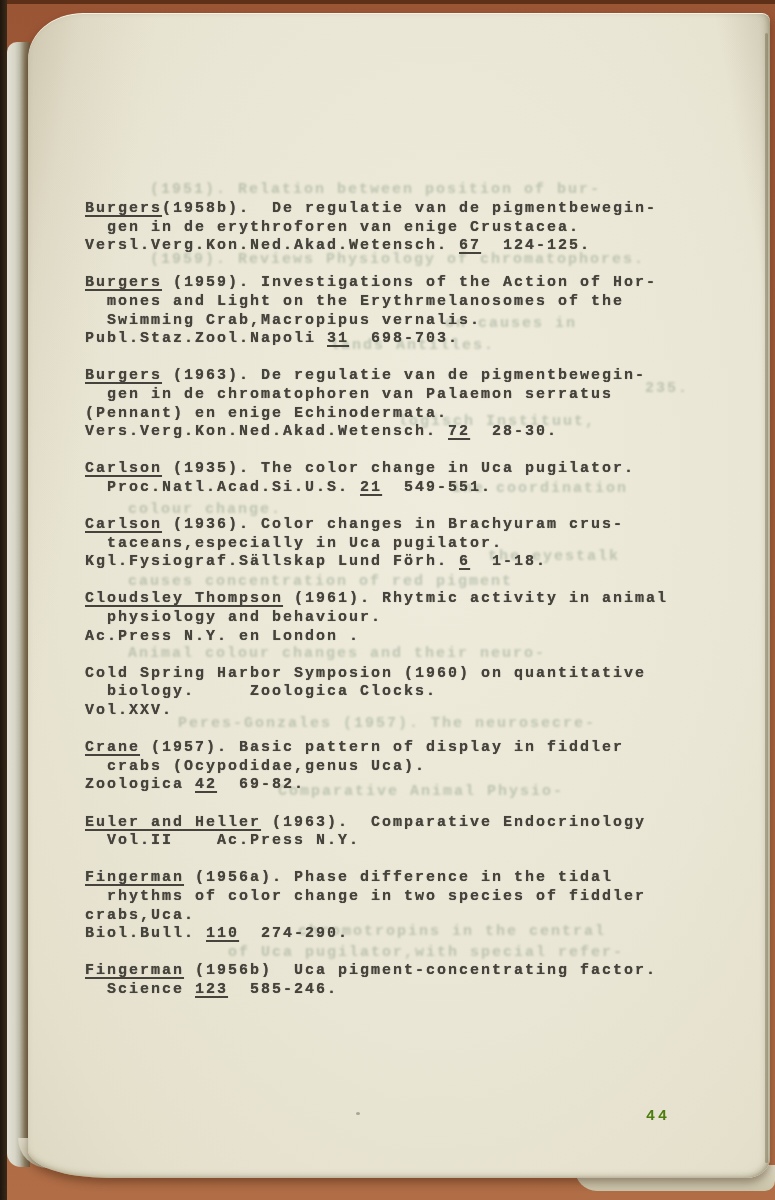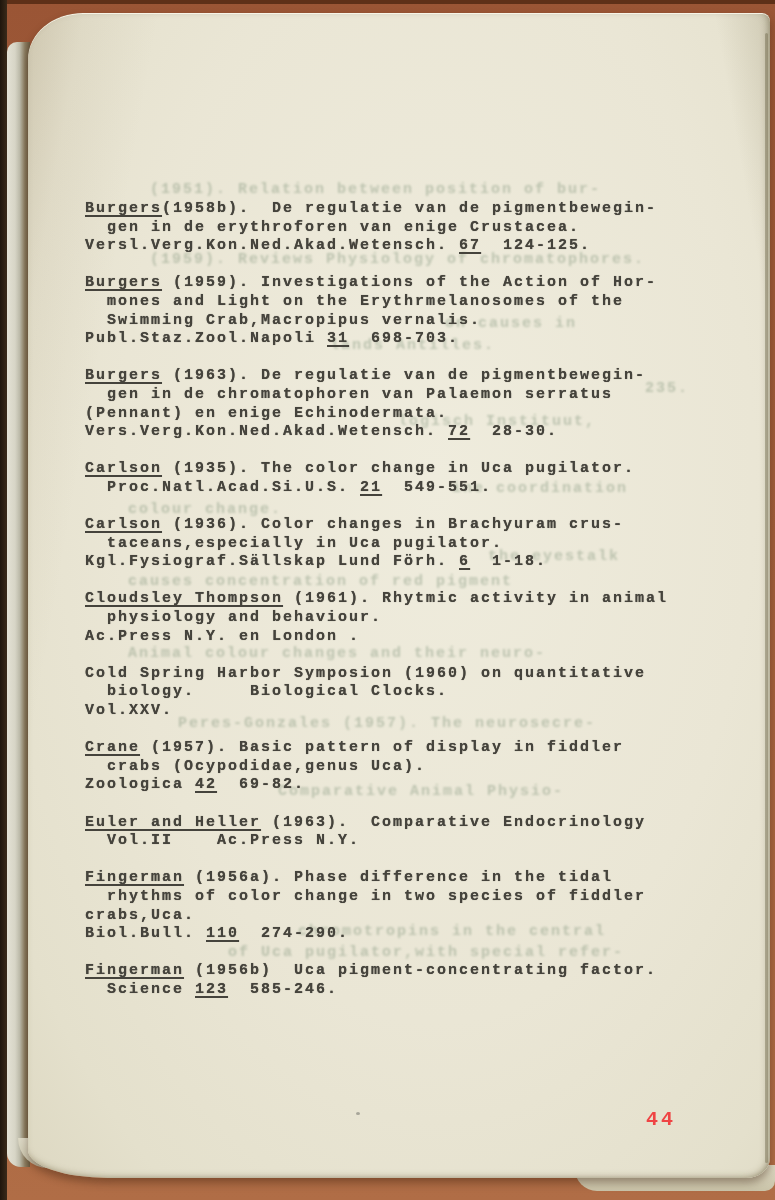--- a/index.html
+++ b/index.html
@@ -36,22 +36,22 @@
   .ref-list{position:absolute;left:85px;top:200px;width:640px;}
   .entry{margin-bottom:18.6px;}
   .line{
     white-space:pre;font-size:15px;line-height:18.6px;font-weight:bold;
     color:#45433c;letter-spacing:2px;
     text-shadow:0 0 0.7px rgba(62,60,52,0.85);
   }
   .indent1{padding-left:22px;}
   .u{text-decoration:underline;text-decoration-thickness:1.5px;text-underline-offset:2.5px;}
   .page-number{
-    position:absolute;left:646px;top:1108px;font-size:20px;font-weight:bold;
-    color:#ef4444;letter-spacing:3px;filter:blur(0.3px);
+    position:absolute;left:646px;top:1108px;font-size:15px;font-weight:bold;
+    color:#4d7c0f;letter-spacing:3px;filter:blur(0.3px);
   }
   .speck{position:absolute;left:356px;top:1112px;width:4px;height:3px;background:#8c8a80;border-radius:50%;opacity:.7;}
 </style>
 </head>
 <body>
 
 <div class="cover-top-line"></div>
 <div class="edge-dark-left"></div>
 <div class="pagestack"></div>
 <div class="underpage-bl"></div>
@@ -107,21 +107,21 @@
         <div class="line indent1"><span>taceans,especially in Uca pugilator.</span></div>
         <div class="line"><span>Kgl.Fysiograf.Sällskap Lund Förh. </span><span class="u">6</span><span>  1-18.</span></div>
       </div>
       <div class="entry">
         <div class="line"><span class="u">Cloudsley Thompson</span><span> (1961). Rhytmic activity in animal</span></div>
         <div class="line indent1"><span>physiology and behaviour.</span></div>
         <div class="line"><span>Ac.Press N.Y. en London .</span></div>
       </div>
       <div class="entry">
         <div class="line"><span>Cold Spring Harbor Symposion (1960) on quantitative</span></div>
-        <div class="line indent1"><span>biology.     Biological Clocks.</span></div>
+        <div class="line indent1"><span>biology.     Zoologica Clocks.</span></div>
         <div class="line"><span>Vol.XXV.</span></div>
       </div>
       <div class="entry">
         <div class="line"><span class="u">Crane</span><span> (1957). Basic pattern of display in fiddler</span></div>
         <div class="line indent1"><span>crabs (Ocypodidae,genus Uca).</span></div>
         <div class="line"><span>Zoologica </span><span class="u">42</span><span>  69-82.</span></div>
       </div>
       <div class="entry">
         <div class="line"><span class="u">Euler and Heller</span><span> (1963).  Comparative Endocrinology</span></div>
         <div class="line indent1"><span>Vol.II    Ac.Press N.Y.</span></div>

